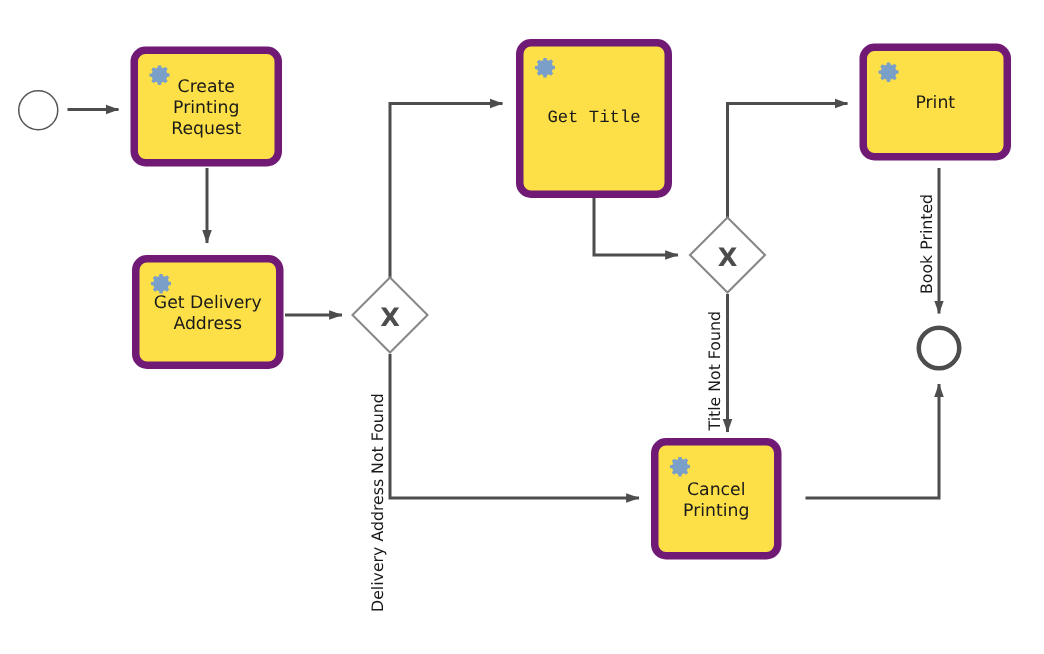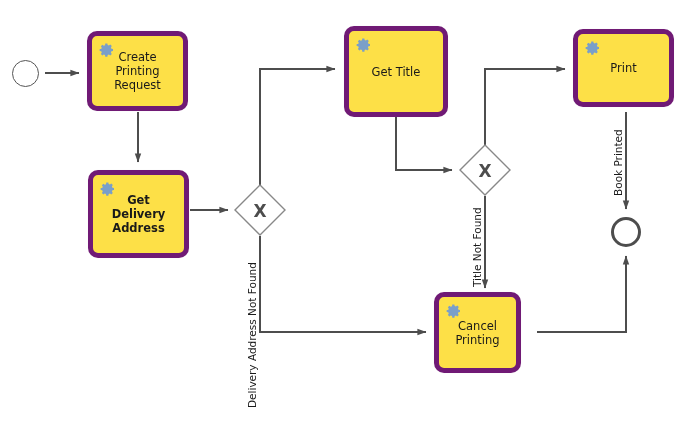--- a/index.html
+++ b/index.html
@@ -121,30 +121,30 @@
 
   <div class="task" style="left:87px; top:31px; width:101px; height:80px;">
     <svg class="gear" viewBox="0 0 24 24">
       <path fill="#7a9fc9" d="M12 8.2a3.8 3.8 0 1 0 0 7.6 3.8 3.8 0 0 0 0-7.6zm0 5.9a2.1 2.1 0 1 1 0-4.2 2.1 2.1 0 0 1 0 4.2z"></path>
       <path fill="#7a9fc9" d="M21 13.6v-3.2l-2.4-.4a6.9 6.9 0 0 0-.8-1.9l1.4-2-2.3-2.3-2 1.4a6.9 6.9 0 0 0-1.9-.8L12.6 2.4h-3.2l-.4 2.4a6.9 6.9 0 0 0-1.9.8l-2-1.4-2.3 2.3 1.4 2a6.9 6.9 0 0 0-.8 1.9L1 10.4v3.2l2.4.4c.2.7.4 1.3.8 1.9l-1.4 2 2.3 2.3 2-1.4c.6.4 1.2.6 1.9.8l.4 2.4h3.2l.4-2.4c.7-.2 1.3-.4 1.9-.8l2 1.4 2.3-2.3-1.4-2c.4-.6.6-1.2.8-1.9l2.4-.4z"></path>
     </svg>
     <div class="task-label">Create Printing
 Request</div>
   </div>
 
-  <div class="task" style="left:88px; top:170px; width:101px; height:88px;font-weight:bold;">
+  <div class="task" style="left:88px; top:170px; width:101px; height:76px;">
     <svg class="gear" viewBox="0 0 24 24">
       <path fill="#7a9fc9" d="M12 8.2a3.8 3.8 0 1 0 0 7.6 3.8 3.8 0 0 0 0-7.6zm0 5.9a2.1 2.1 0 1 1 0-4.2 2.1 2.1 0 0 1 0 4.2z"></path>
       <path fill="#7a9fc9" d="M21 13.6v-3.2l-2.4-.4a6.9 6.9 0 0 0-.8-1.9l1.4-2-2.3-2.3-2 1.4a6.9 6.9 0 0 0-1.9-.8L12.6 2.4h-3.2l-.4 2.4a6.9 6.9 0 0 0-1.9.8l-2-1.4-2.3 2.3 1.4 2a6.9 6.9 0 0 0-.8 1.9L1 10.4v3.2l2.4.4c.2.7.4 1.3.8 1.9l-1.4 2 2.3 2.3 2-1.4c.6.4 1.2.6 1.9.8l.4 2.4h3.2l.4-2.4c.7-.2 1.3-.4 1.9-.8l2 1.4 2.3-2.3-1.4-2c.4-.6.6-1.2.8-1.9l2.4-.4z"></path>
     </svg>
     <div class="task-label">Get Delivery
 Address</div>
   </div>
 
-  <div class="task" style="left:344px; top:26px; width:104px; height:91px;">
+  <div class="task" style="left:344px; top:26px; width:104px; height:106px;font-family:Liberation Mono, monospace;">
     <svg class="gear" viewBox="0 0 24 24">
       <path fill="#7a9fc9" d="M12 8.2a3.8 3.8 0 1 0 0 7.6 3.8 3.8 0 0 0 0-7.6zm0 5.9a2.1 2.1 0 1 1 0-4.2 2.1 2.1 0 0 1 0 4.2z"></path>
       <path fill="#7a9fc9" d="M21 13.6v-3.2l-2.4-.4a6.9 6.9 0 0 0-.8-1.9l1.4-2-2.3-2.3-2 1.4a6.9 6.9 0 0 0-1.9-.8L12.6 2.4h-3.2l-.4 2.4a6.9 6.9 0 0 0-1.9.8l-2-1.4-2.3 2.3 1.4 2a6.9 6.9 0 0 0-.8 1.9L1 10.4v3.2l2.4.4c.2.7.4 1.3.8 1.9l-1.4 2 2.3 2.3 2-1.4c.6.4 1.2.6 1.9.8l.4 2.4h3.2l.4-2.4c.7-.2 1.3-.4 1.9-.8l2 1.4 2.3-2.3-1.4-2c.4-.6.6-1.2.8-1.9l2.4-.4z"></path>
     </svg>
     <div class="task-label">Get Title</div>
   </div>
 
   <div class="task" style="left:573px; top:29px; width:101px; height:78px;">
     <svg class="gear" viewBox="0 0 24 24">
       <path fill="#7a9fc9" d="M12 8.2a3.8 3.8 0 1 0 0 7.6 3.8 3.8 0 0 0 0-7.6zm0 5.9a2.1 2.1 0 1 1 0-4.2 2.1 2.1 0 0 1 0 4.2z"></path>

